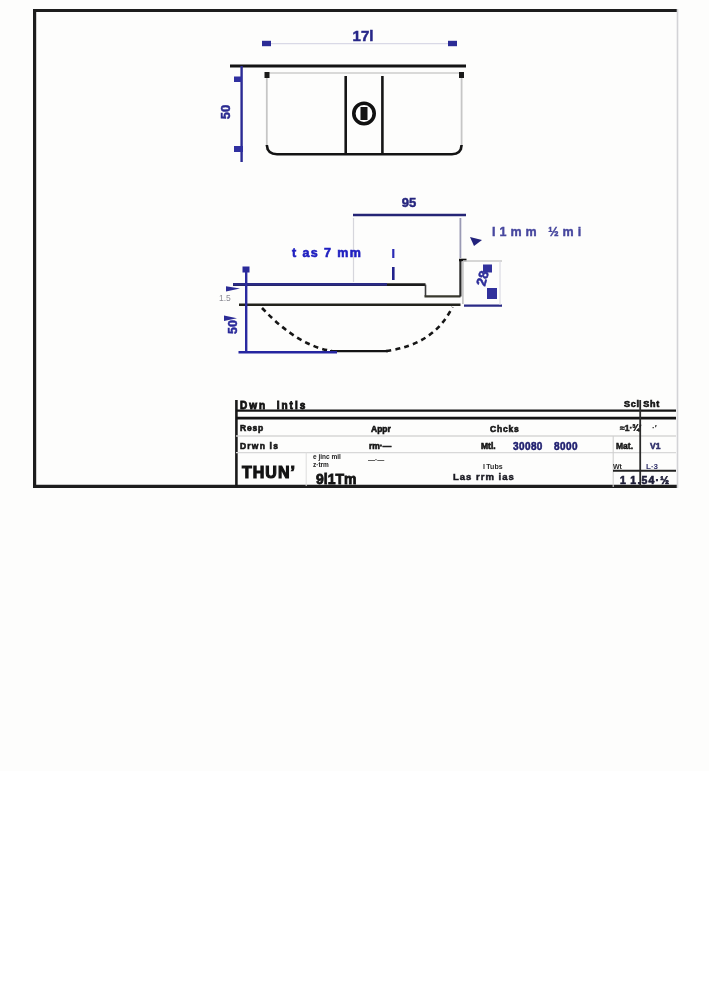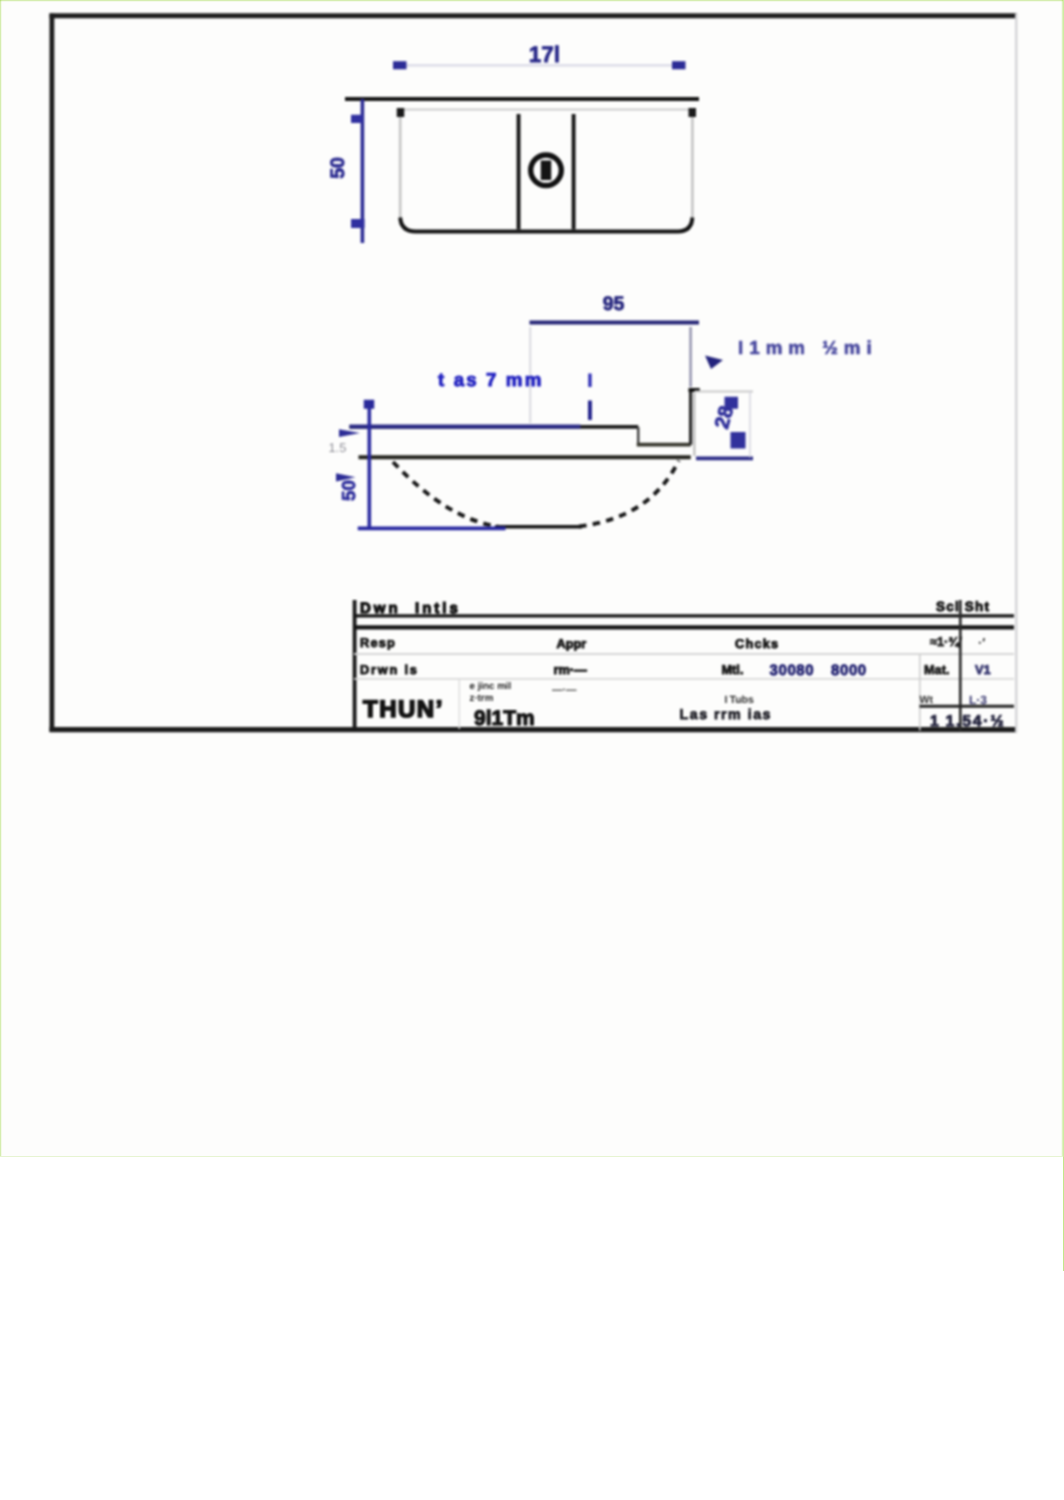--- a/index.html
+++ b/index.html
@@ -1,16 +1,16 @@
 <!DOCTYPE html>
 <html><head>
 <meta charset="utf-8">
 <style>
   html,body{margin:0;padding:0;background:#ffffff;}
-  .page{position:relative;width:709px;height:771px;background:#84cc16;overflow:hidden;
+  .page{position:relative;width:709px;height:771px;background:#7dd3fc;overflow:hidden;
         font-family:"Liberation Sans", sans-serif;}
   svg{position:absolute;left:0;top:0;filter:blur(0.6px);}
 </style>
 </head>
 <body>
 <div class="page">
 <svg width="709" height="1000" viewBox="0 0 709 1000">
 
   <rect x="0" y="0" width="709" height="1000" fill="#fdfdfc"></rect>
 

